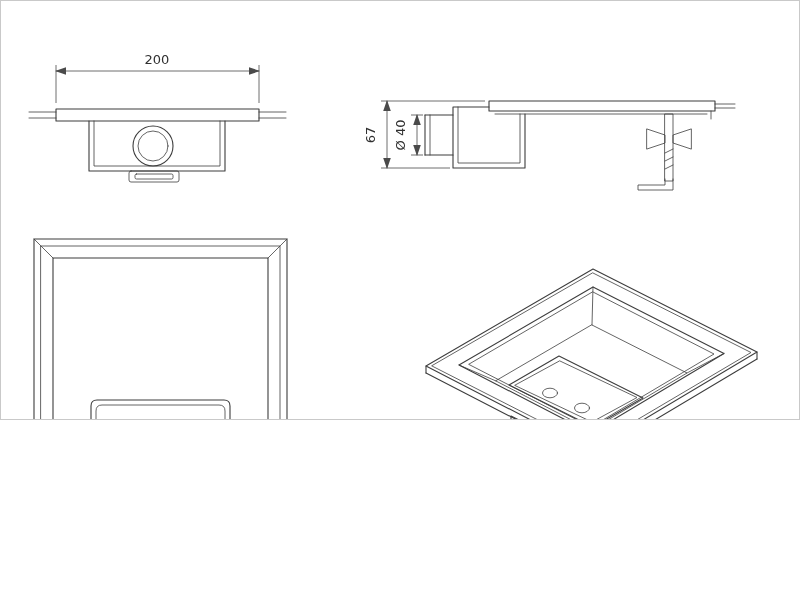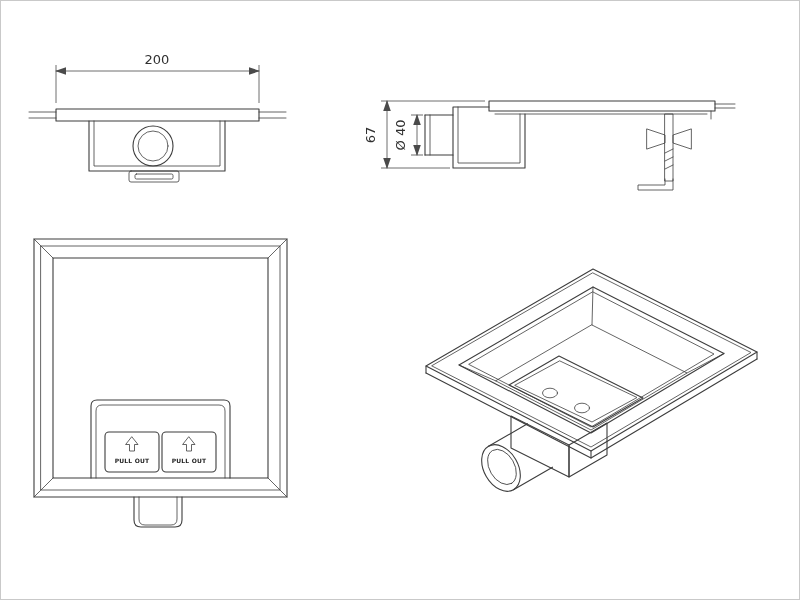--- a/index.html
+++ b/index.html
@@ -1,17 +1,17 @@
 <!DOCTYPE html>
 <html><head>
 <meta charset="utf-8">
 <style>
   html,body { margin:0; padding:0; background:#ffffff; }
   .canvas {
-    position:relative; width:800px; height:600px; background:#ffffff;
+    position:relative; width:800px; height:420px; background:#ffffff;
     border:1px solid #c9c9c9; box-sizing:border-box; overflow:hidden;
     font-family:"DejaVu Sans", sans-serif;
   }
   svg { display:block; }
   .ol  { fill:none; stroke:#3d3d3d; stroke-width:1.1; stroke-linejoin:round; stroke-linecap:round; }
   .th  { fill:none; stroke:#3d3d3d; stroke-width:0.8; stroke-linejoin:round; stroke-linecap:round; }
   .dim { fill:none; stroke:#4a4a4a; stroke-width:0.8; }
   .dimtxt { font-family:"DejaVu Sans", sans-serif; font-size:13px; fill:#303030; }
   .tabtxt { font-family:"DejaVu Sans", sans-serif; font-size:6px; font-weight:bold; fill:#222; letter-spacing:0.2px; }
 </style>

